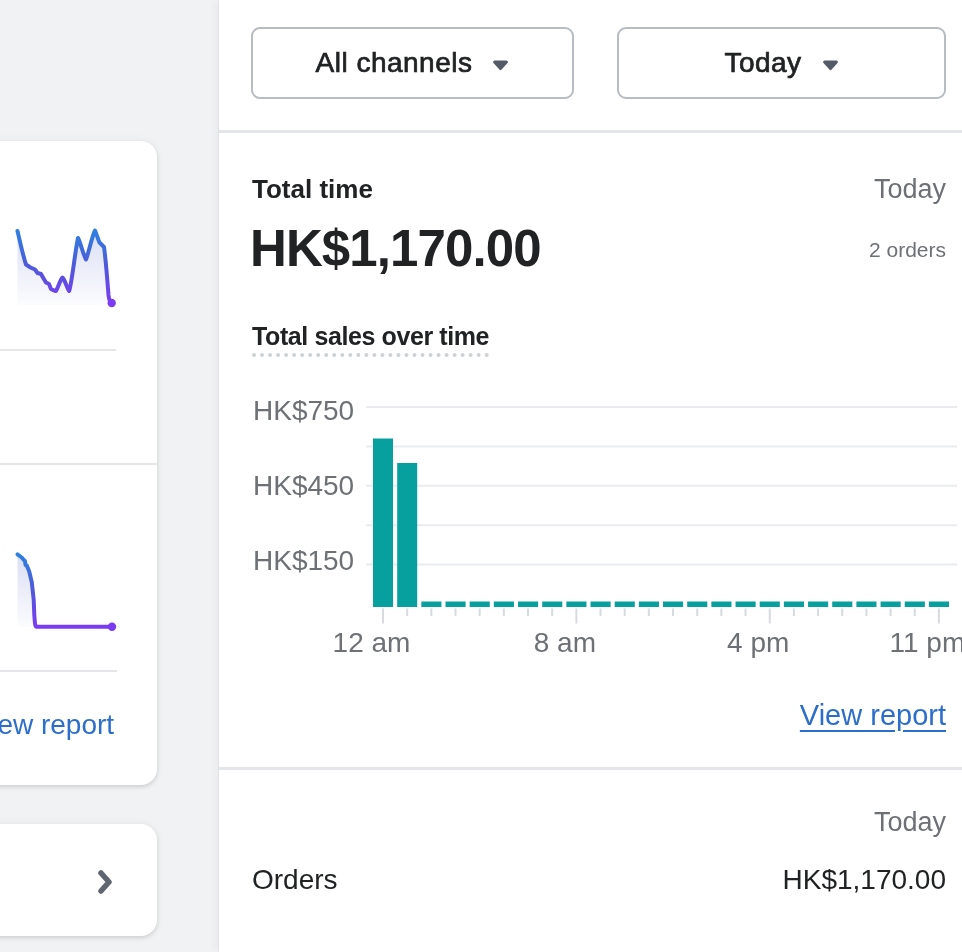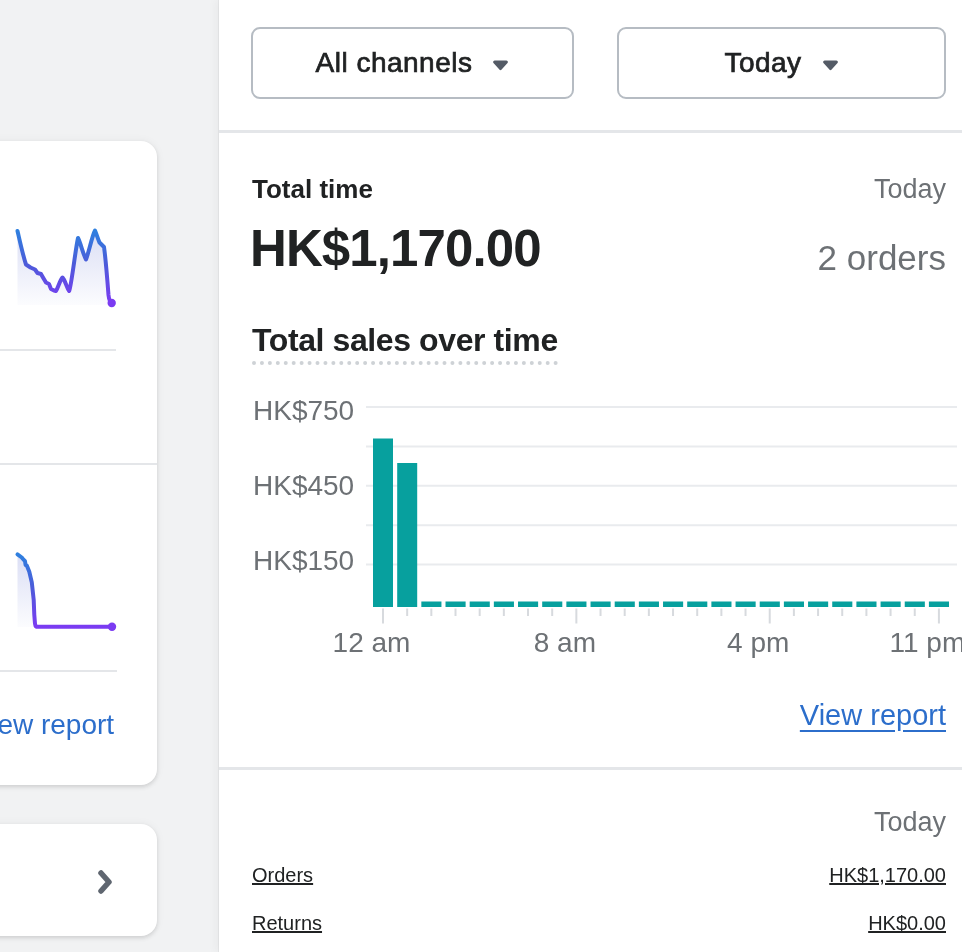--- a/index.html
+++ b/index.html
@@ -30,26 +30,26 @@
   .btn{
     position:absolute;top:27px;height:72px;box-sizing:border-box;
     border:2px solid #b6bcc3;border-radius:9px;background:#fff;
     display:flex;align-items:center;justify-content:center;
     font-size:28px;font-weight:400;color:#202223;-webkit-text-stroke:0.7px #202223;letter-spacing:0.5px;
   }
   .caret{margin-left:20px;margin-top:5px;}
   .hdiv{position:absolute;left:0;width:743px;height:3px;background:#e4e6e9;}
   .row{position:absolute;left:33px;right:16px;}
   .t-strong{font-size:26px;font-weight:700;color:#202223;}
-  .t-sub{font-size:35px;color:#6d7175;}
-  .t-dark{font-size:20px;color:#202223;text-decoration:underline;}
+  .t-sub{font-size:21px;color:#6d7175;}
+  .t-dark{font-size:28px;color:#202223;}
   .right{position:absolute;right:0;top:0;}
   .big{font-size:51px;font-weight:700;color:#202223;letter-spacing:-0.9px;}
   .overtime{
-    display:inline-block;font-size:32px;font-weight:700;color:#202223;
+    display:inline-block;font-size:25px;font-weight:700;color:#202223;
     border-bottom:4px dotted #ced2d6;padding-bottom:2px;letter-spacing:-0.4px;
   }
   .vr-main{
     position:absolute;right:16px;top:699px;font-size:29px;color:#2c6ecb;
     text-decoration:underline;text-underline-offset:5px;
   }
 </style>
 </head>
 <body>
 
@@ -198,17 +198,13 @@
     <div class="vr-main">View report</div>
     <div class="hdiv" style="top:767px;"></div>
 
     <div class="row" style="top:807px;">
       <span class="right t-sub" style="font-size:27px;">Today</span>
     </div>
     <div class="row" style="top:864px;">
       <span class="t-dark">Orders</span>
       <span class="right t-dark">HK$1,170.00</span>
     </div>
-    <div class="row" style="top:912px;">
-      <span class="t-dark">Returns</span>
-      <span class="right t-dark">HK$0.00</span>
-    </div>
   </div>
 
 </body></html>

